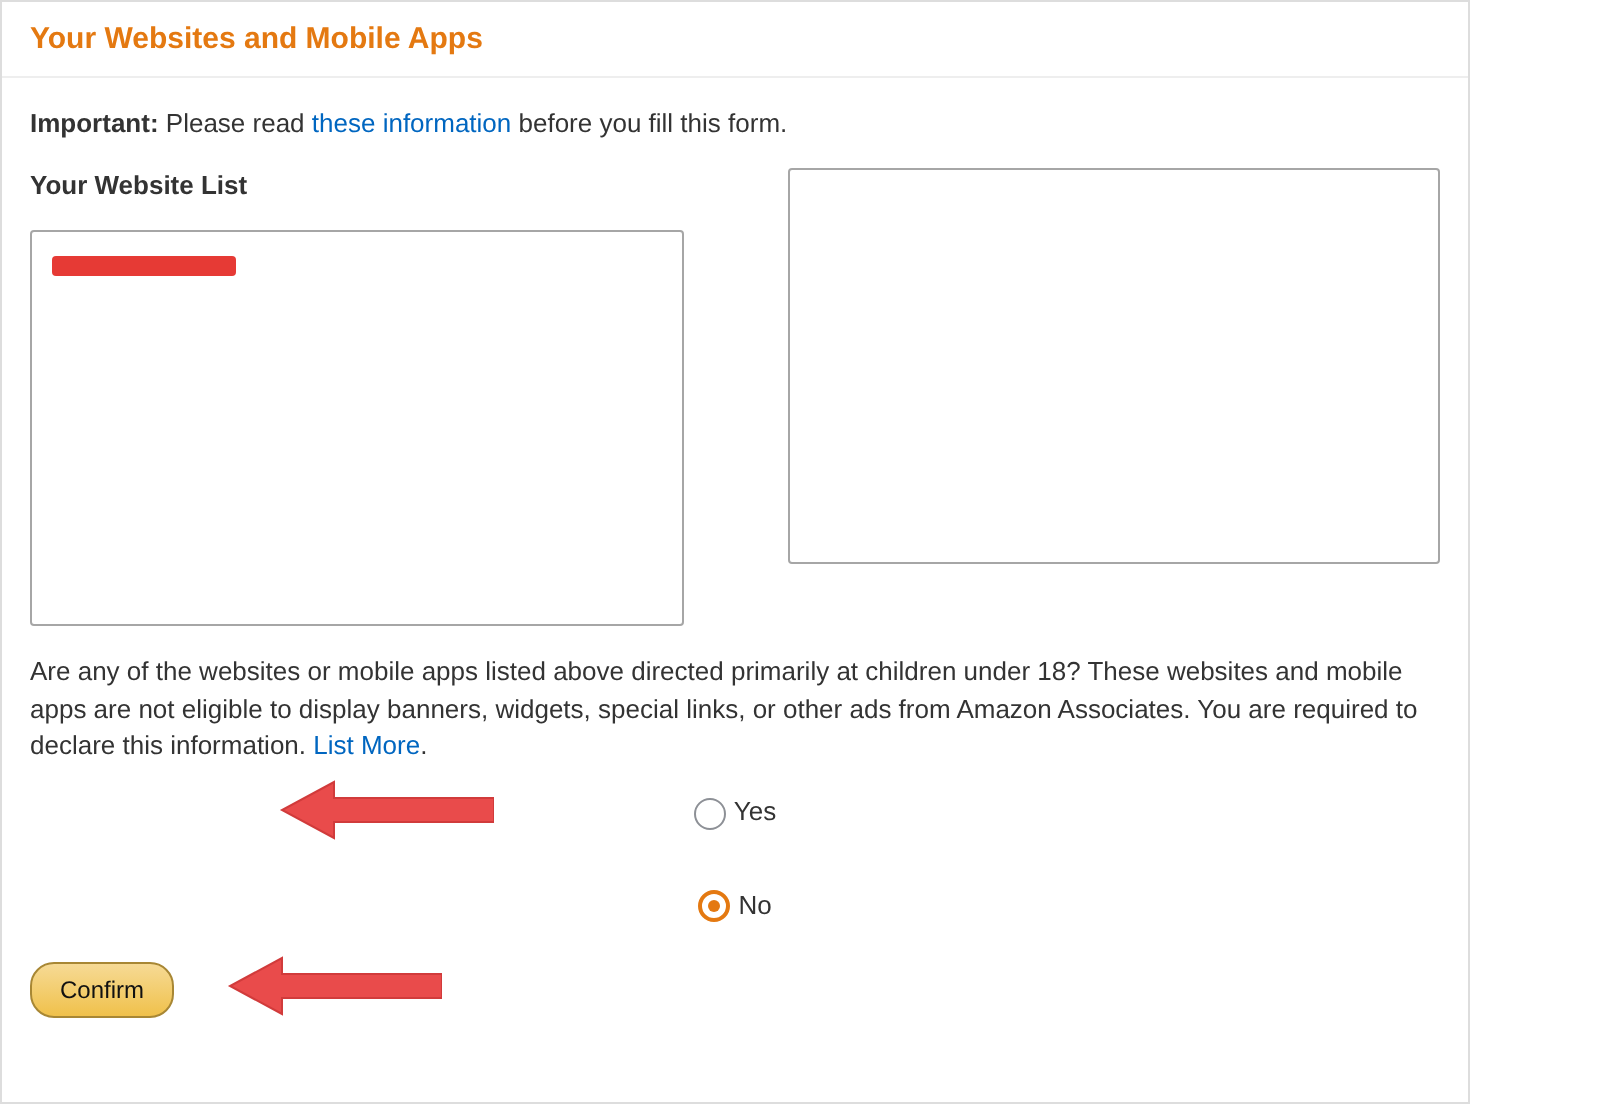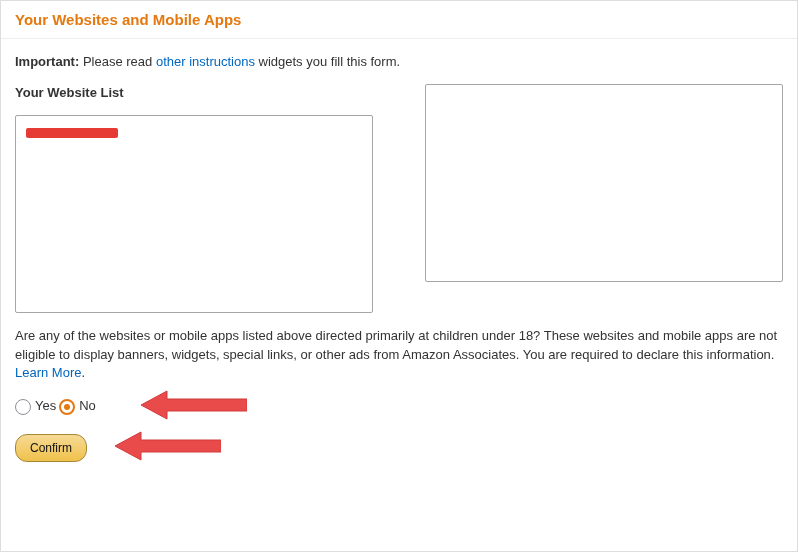--- a/index.html
+++ b/index.html
@@ -4,21 +4,21 @@
   <style>
     * { box-sizing: border-box; margin: 0; padding: 0; }
     body {
       font-family: Arial, Helvetica, sans-serif;
       font-size: 13px;
       color: #111;
       background: #fff;
     }
     .panel {
       border: 1px solid #ddd;
-      width: 798px;
+      width: 735px;
       min-height: 552px;
     }
     .panel-header {
       padding: 10px 14px;
       border-bottom: 1px solid #eee;
     }
     .panel-header h2 {
       color: #e47911;
       font-size: 15px;
       font-weight: bold;
@@ -43,21 +43,21 @@
       overflow: auto;
     }
     .redaction {
       width: 92px;
       height: 10px;
       background: #e63a35;
       border-radius: 2px;
       margin-top: 4px;
     }
     .question { color: #333; margin-bottom: 14px; margin-top: 6px; }
-    .radio-row { display: flex; align-items: center; gap: 3px; margin-bottom: 18px; position: relative; }
+    .radio-row { display: flex; align-items: center; gap: 28px; margin-bottom: 18px; position: relative; flex-direction: column; }
     .radio-item { display: flex; align-items: center; gap: 4px; cursor: pointer; }
     .radio-circle {
       width: 16px; height: 16px;
       border: 1px solid #8d9096;
       border-radius: 50%;
       display: flex; align-items: center; justify-content: center;
       background: #fff;
     }
     .radio-circle.selected { border: 2px solid #e47911; width:16px; height:16px; }
     .radio-dot {
@@ -83,37 +83,37 @@
 </head>
 <body>
 
 <div class="panel">
   <div class="panel-header">
     <h2>Your Websites and Mobile Apps</h2>
   </div>
   <div class="panel-body">
     <p class="important-line">
       <strong>Important:</strong>
-      <span>Please read </span><a class="link">other instructions</a><span> widgets you fill this form.</span>
+      <span>Please read </span><a class="link">these information</a><span> before you fill this form.</span>
     </p>
 
     <div class="lists">
       <div class="list-col">
         <div class="list-label">Your Website List</div>
         <div class="list-box">
           <div class="redaction"></div>
         </div>
       </div>
       <div class="list-col">
         <div class="list-box"></div>
       </div>
     </div>
 
     <p class="question">
-      <span>Are any of the websites or mobile apps listed above directed primarily at children under 18? These websites and mobile apps are not eligible to display banners, widgets, special links, or other ads from Amazon Associates. You are required to declare this information. </span><a class="link">Learn More</a><span>.</span>
+      <span>Are any of the websites or mobile apps listed above directed primarily at children under 18? These websites and mobile apps are not eligible to display banners, widgets, special links, or other ads from Amazon Associates. You are required to declare this information. </span><a class="link">List More</a><span>.</span>
     </p>
 
     <div class="radio-row">
       <label class="radio-item">
         <span class="radio-circle"></span>
         <span>Yes</span>
       </label>
       <label class="radio-item">
         <span class="radio-circle selected">
             <span class="radio-dot"></span>

